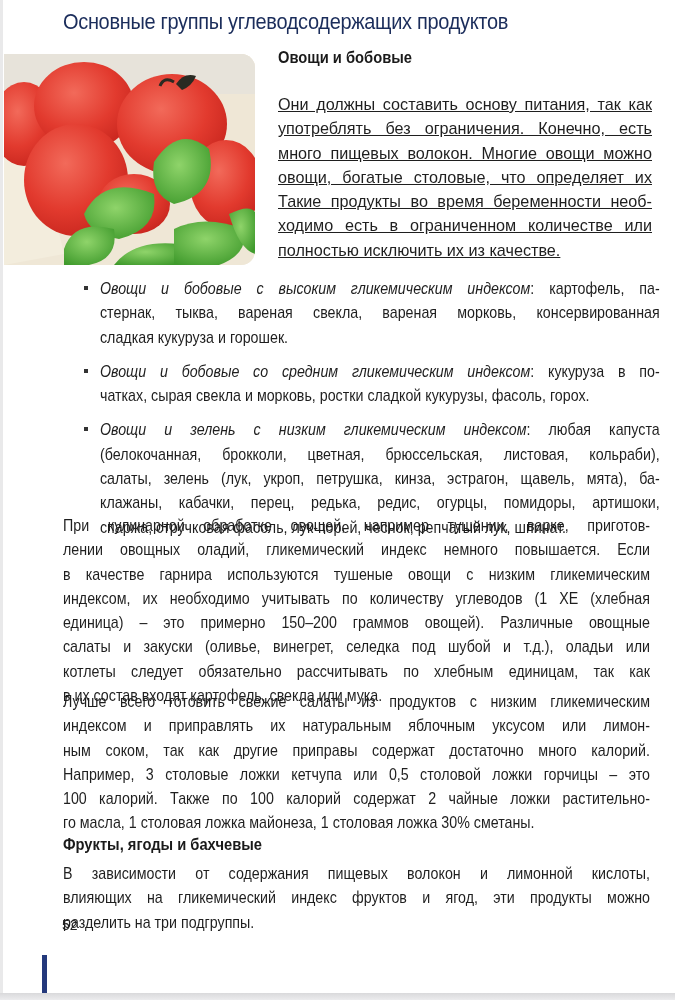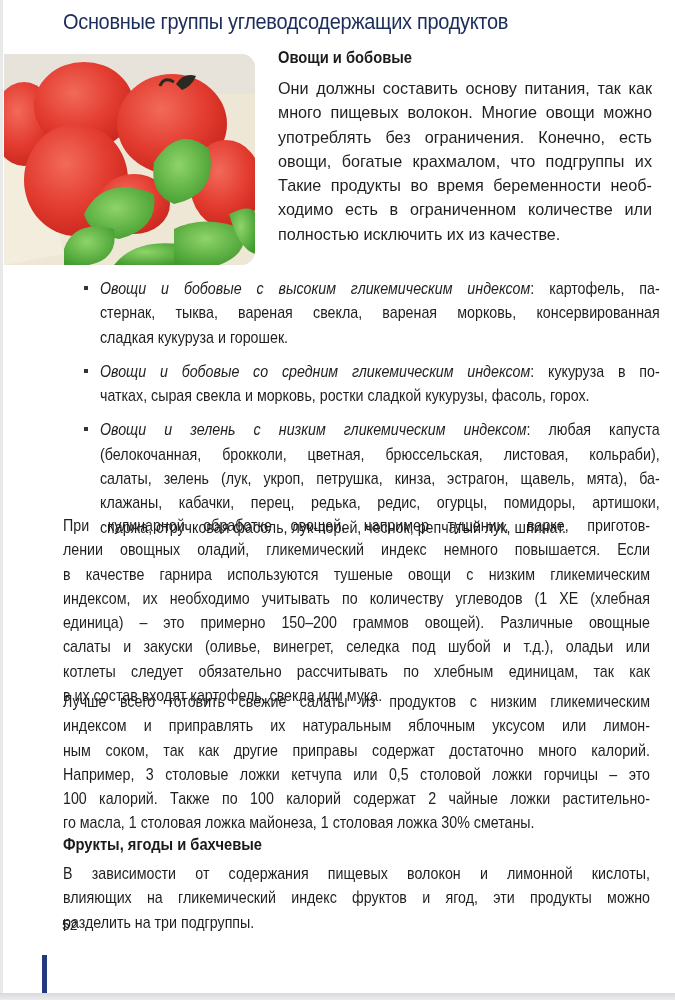--- a/index.html
+++ b/index.html
@@ -93,25 +93,25 @@
     <path d="M80 160 Q100 120 150 140 Q155 175 115 185 Q85 180 80 160 Z" fill="url(#leaf)"></path>
     <path d="M60 195 Q70 165 110 175 Q115 205 85 211 L60 211 Z" fill="url(#leaf)"></path>
     <path d="M110 211 Q130 185 175 190 Q185 205 175 211 Z" fill="url(#leaf)"></path>
     <path d="M170 175 Q200 160 240 175 Q245 200 215 211 L170 211 Z" fill="url(#leaf)"></path>
     <path d="M225 160 Q245 150 251 158 L251 200 Q235 195 225 160 Z" fill="url(#leaf)"></path>
   </svg>
 </div>
 
 <div class="h2" style="left:278px; top:49px;">Овощи и бобовые</div>
 
-<div class="para" style="left:278px; top:76px; width:374px;">
+<div class="para" style="left:278px; top:92px; width:374px;text-decoration:underline;">
   <span class="ln">Они должны составить основу питания, так как</span>
+  <span class="ln">употреблять без ограничения. Конечно, есть</span>
   <span class="ln">много пищевых волокон. Многие овощи можно</span>
-  <span class="ln">употреблять без ограничения. Конечно, есть</span>
-  <span class="ln">овощи, богатые крахмалом, что подгруппы их</span>
+  <span class="ln">овощи, богатые столовые, что определяет их</span>
   <span class="ln">Такие продукты во время беременности необ-</span>
   <span class="ln">ходимо есть в ограниченном количестве или</span>
   <span class="ln last">полностью исключить их из качестве.</span>
 </div>
 
 <div class="bullets">
   <div class="bullet">
     <span class="dot"></span>
     <div class="inner cond" style="width:636px;">
       <span class="ln"><em>Овощи и бобовые с высоким гликемическим индексом</em><span>: картофель, па-</span></span>

